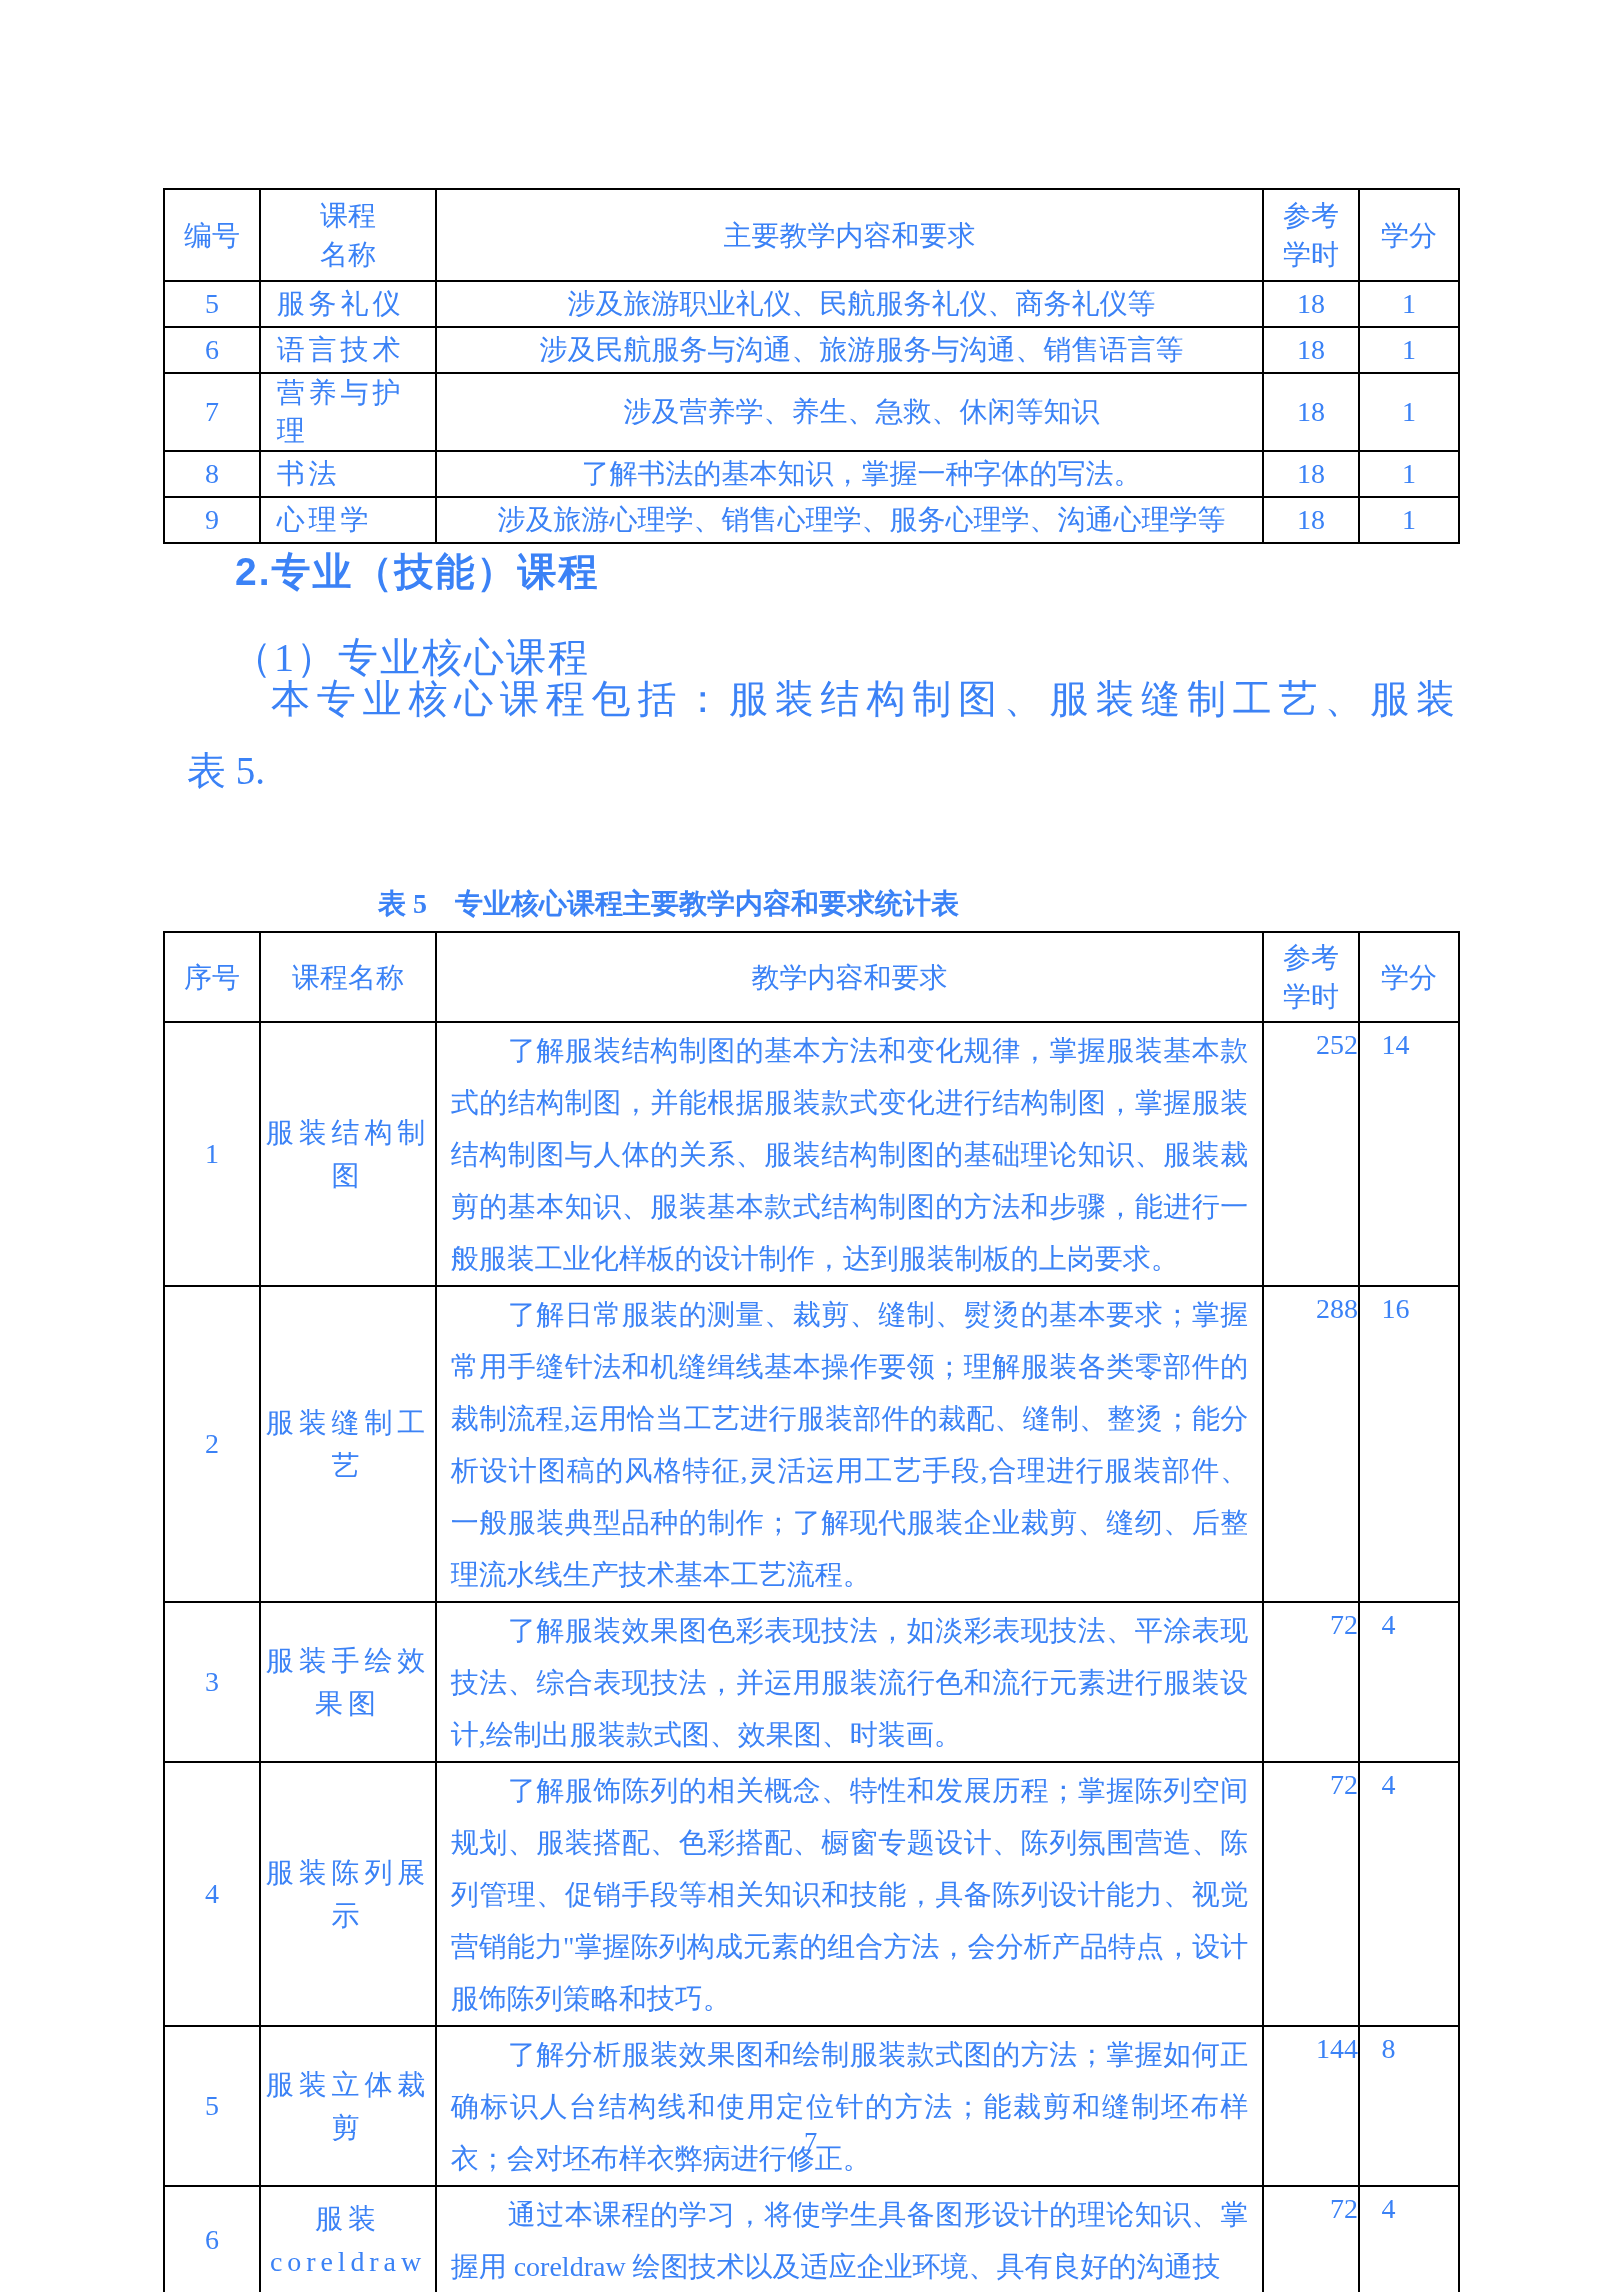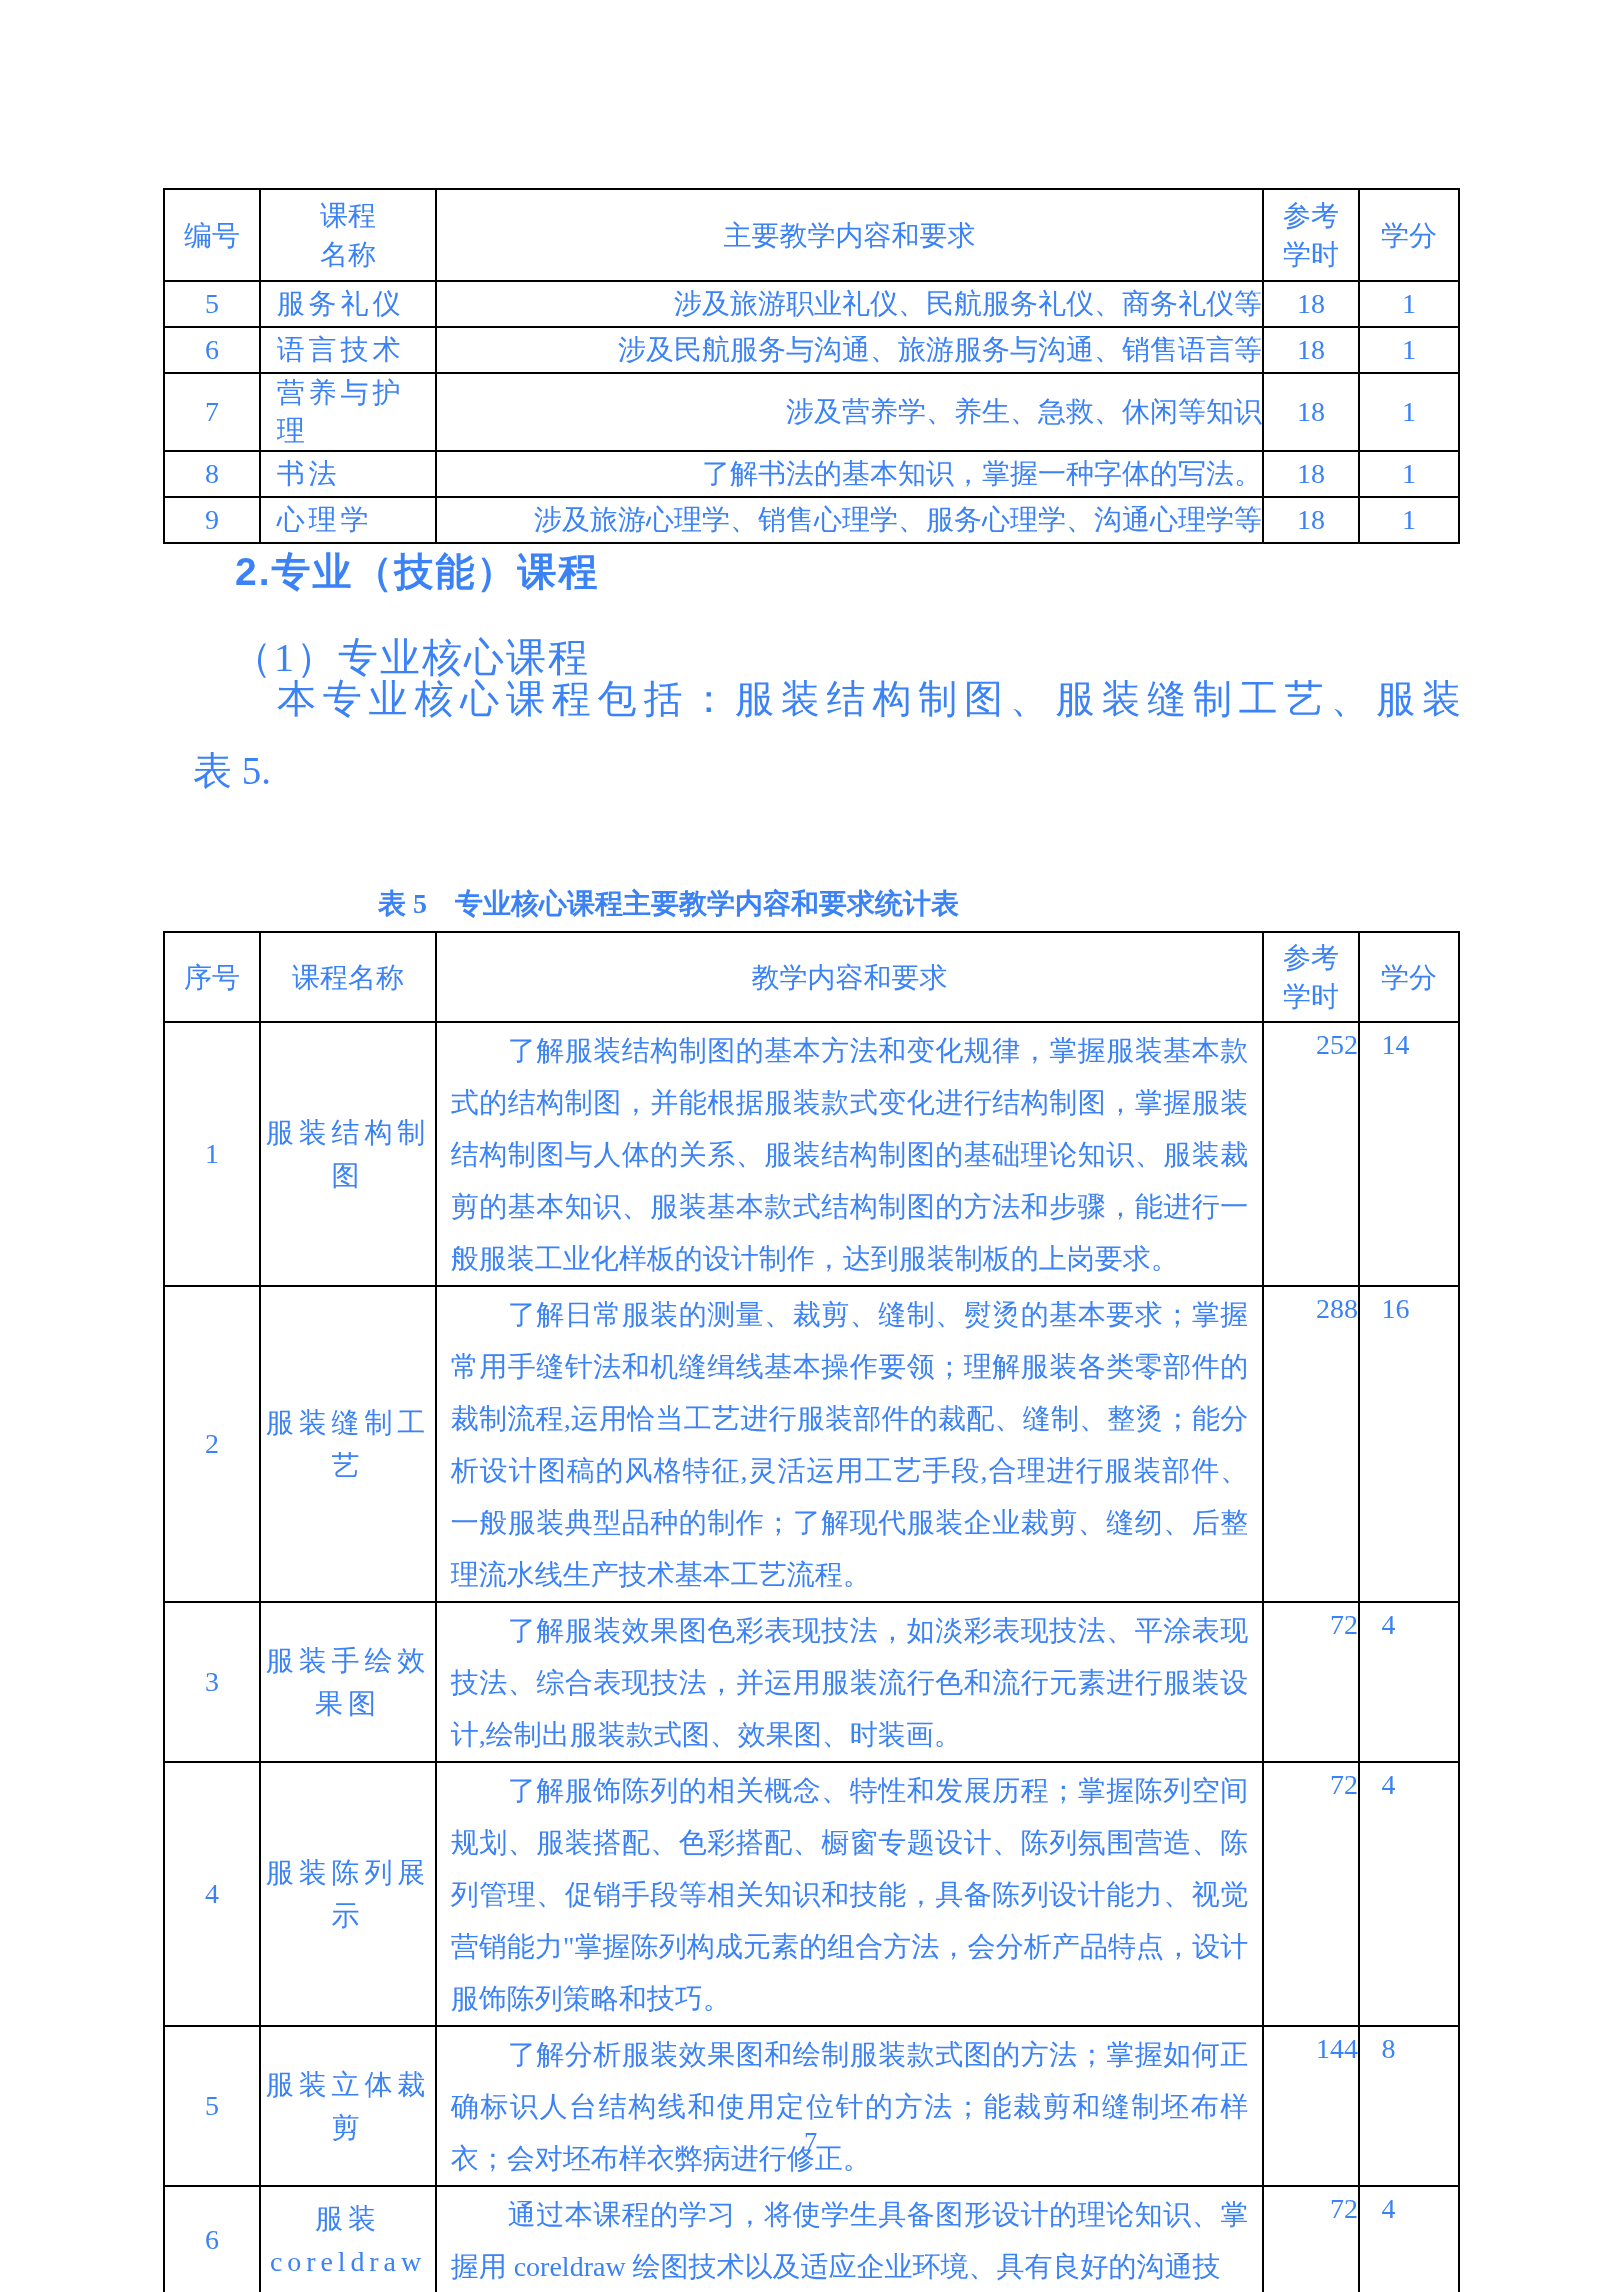--- a/index.html
+++ b/index.html
@@ -18,21 +18,21 @@
   .sec-heading {
     position: absolute; left: 235px; top: 545px;
     font-family: "Liberation Sans", "DejaVu Sans", sans-serif;
     font-weight: 700; font-size: 39px; letter-spacing: 2px;
   }
   .sub-heading {
     position: absolute; left: 232px; top: 630px;
     font-size: 40px; letter-spacing: 2px;
   }
   .para {
-    position: absolute; left: 193px; top: 663px; width: 1268px;
+    position: absolute; left: 187px; top: 663px; width: 1268px;
     font-size: 39px; line-height: 72px;
   }
   .pline { text-align: justify; text-align-last: justify; }
   .pline.first { text-indent: 84px; }
   .pline.last { text-align-last: left; }
   .tbl-caption {
     position: absolute; left: 0; top: 885px; width: 1337px;
     text-align: center; font-weight: 700; font-size: 28px;
   }
   .page-num {
@@ -52,21 +52,21 @@
     overflow: hidden;
   }
   #table1 { top: 188px; }
   #table2 { top: 931px; }
   th.hdr { text-align: center; font-weight: 700; white-space: pre-line; line-height: 39px; }
   
   #table1 tr.hrow { height: 92px; }
   #table1 tr.drow { height: 46px; }
   #table1 td.c-no, #table1 td.c-hours, #table1 td.c-credits { text-align: center; }
   #table1 td.c-name { text-align: left; padding-left: 15.7px; letter-spacing: 3.9px; }
-  #table1 td.c-content { text-align: right; padding-left: 24px; }
+  #table1 td.c-content { text-align: center; padding-left: 24px; }
   
   #table2 tr.hrow { height: 90px; }
   #table2 td.c-no { text-align: center; }
   #table2 td.c-name {
     text-align: center; white-space: pre-line;
     letter-spacing: 4.9px; line-height: 43px;
   }
   #table2 td.c-content {
     vertical-align: top; text-align: justify;
     padding: 2px 13.7px 0 13.7px; text-indent: 57px; line-height: 52px;

